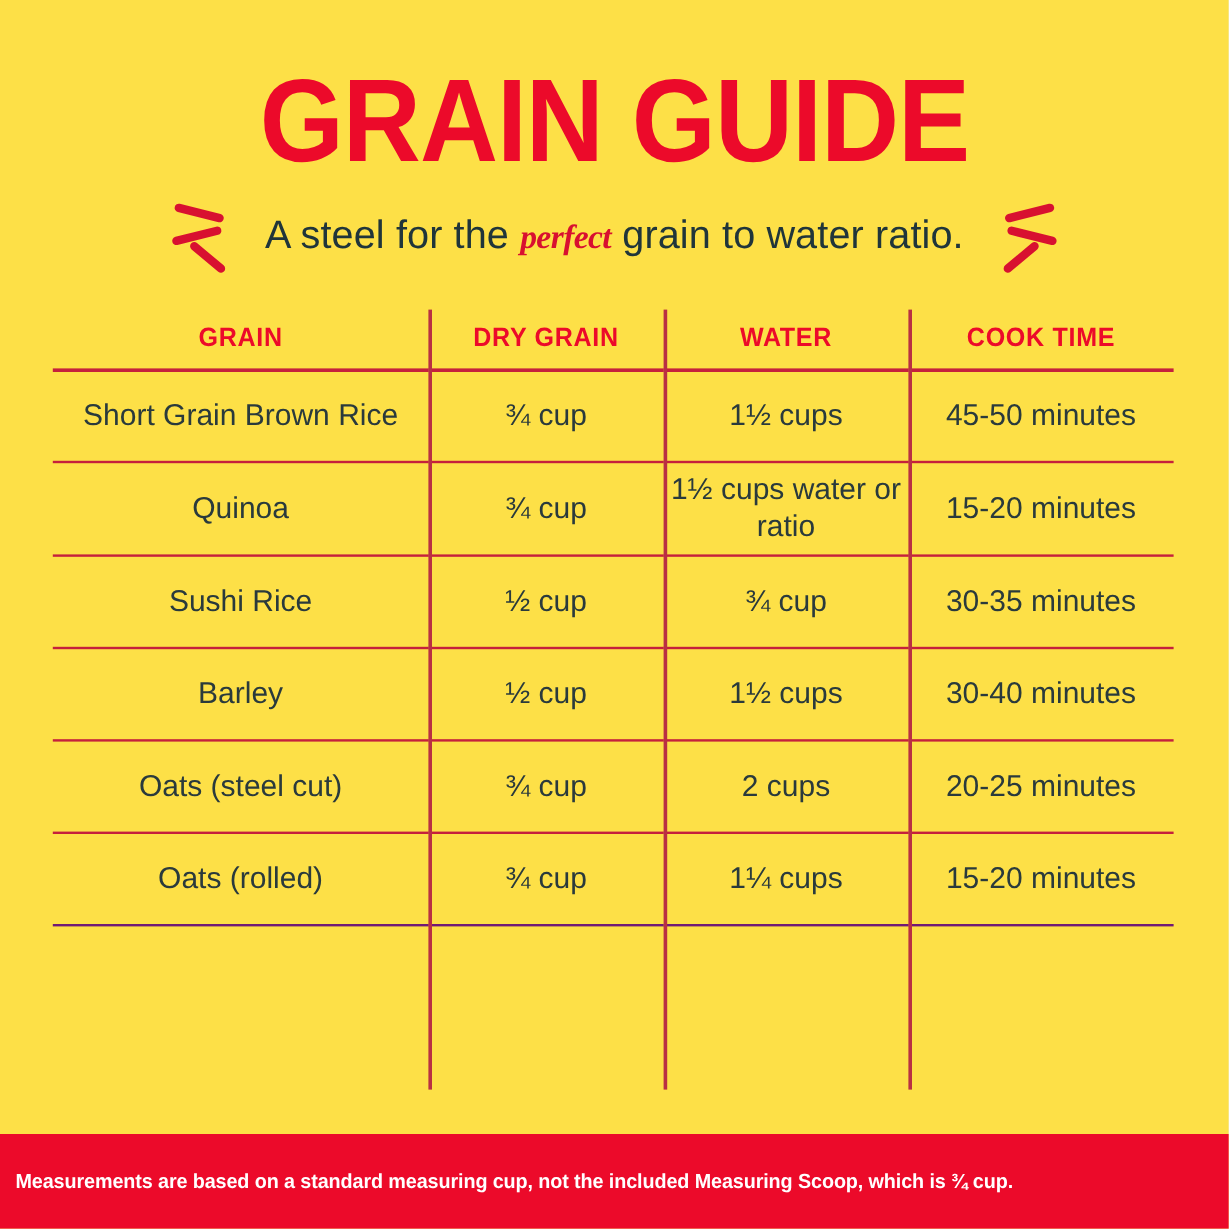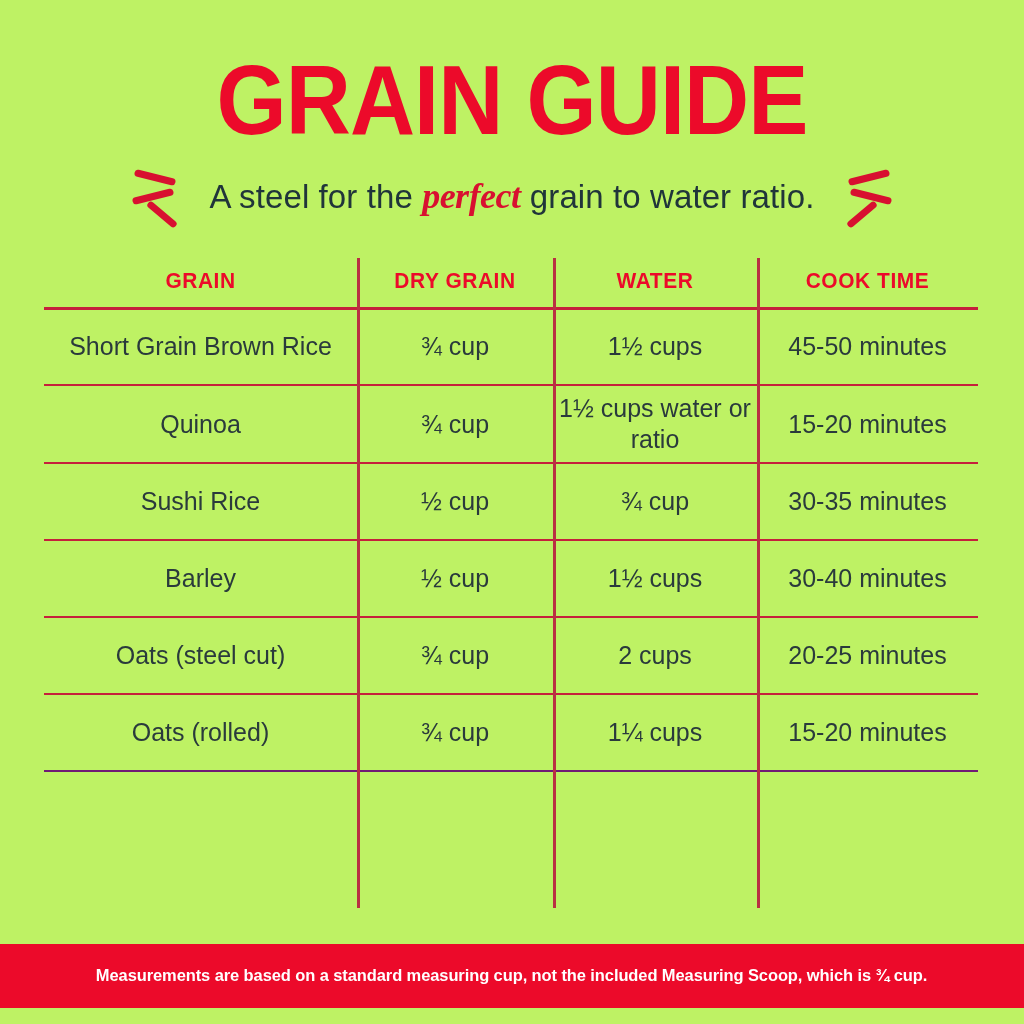--- a/index.html
+++ b/index.html
@@ -7,21 +7,21 @@
   html, body {
     width:1024px; height:1024px;
     background:#E9F1F0;
     font-family:"Liberation Sans", sans-serif;
     overflow:hidden;
   }
 
   #page {
     position:relative;
     width:1024px; height:1024px;
-    background:#bef264;
+    background:#fde047;
   }
 
   
   .title {
     position:absolute;
     top:48px; left:0; width:1024px;
     text-align:center;
     font-family:"Liberation Sans", sans-serif;
     font-weight:bold;
     font-size:98px;
@@ -49,21 +49,21 @@
     font-weight:normal;
     color:#20353A;
     white-space:nowrap;
     letter-spacing:0.1px;
   }
   .subtitle .accent {
     font-family:"Liberation Serif", serif;
     font-style:italic;
     font-weight:bold;
     color:#D81030;
-    font-size:36px;
+    font-size:28px;
     letter-spacing:-0.5px;
   }
 
   
   .burst { position:relative; width:56px; height:58px; flex:0 0 56px; }
   .burst i {
     position:absolute;
     display:block;
     height:7px;
     border-radius:4px;
@@ -128,26 +128,25 @@
     height:650px;
     background:#B93043;
   }
   .vline.v1 { left:313px; }
   .vline.v2 { left:509px; }
   .vline.v3 { left:713px; }
 
   
   #footer {
     position:absolute;
-    left:0; bottom:16px;
-    width:1024px; height:64px;
+    left:0; bottom:0;
+    width:1024px; height:79px;
     background:#EC0A2A;
     display:flex;
     align-items:center;
-    justify-content:center;
   }
   #footer .note {
     font-family:"Liberation Sans", sans-serif;
     font-size:17px;
     font-weight:bold;
     color:#FFFFFF;
     white-space:nowrap;
     letter-spacing:-0.1px;
     transform:scaleX(0.97);
   }

